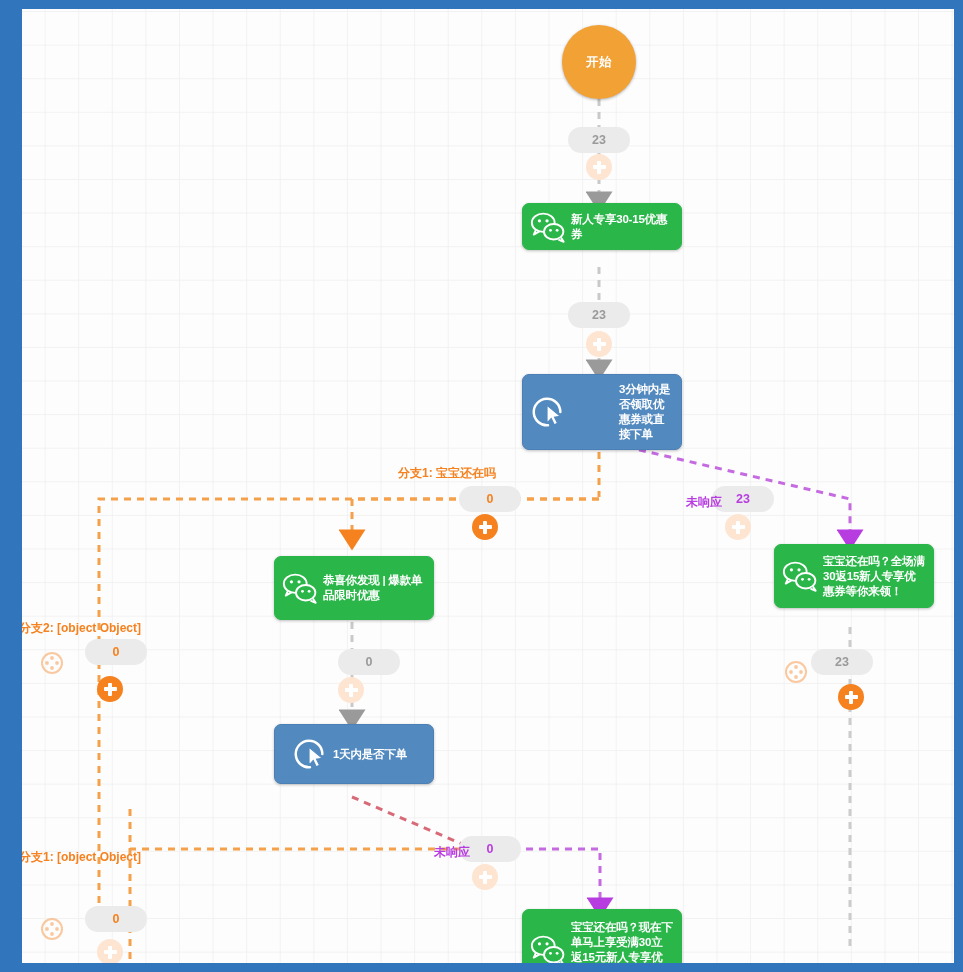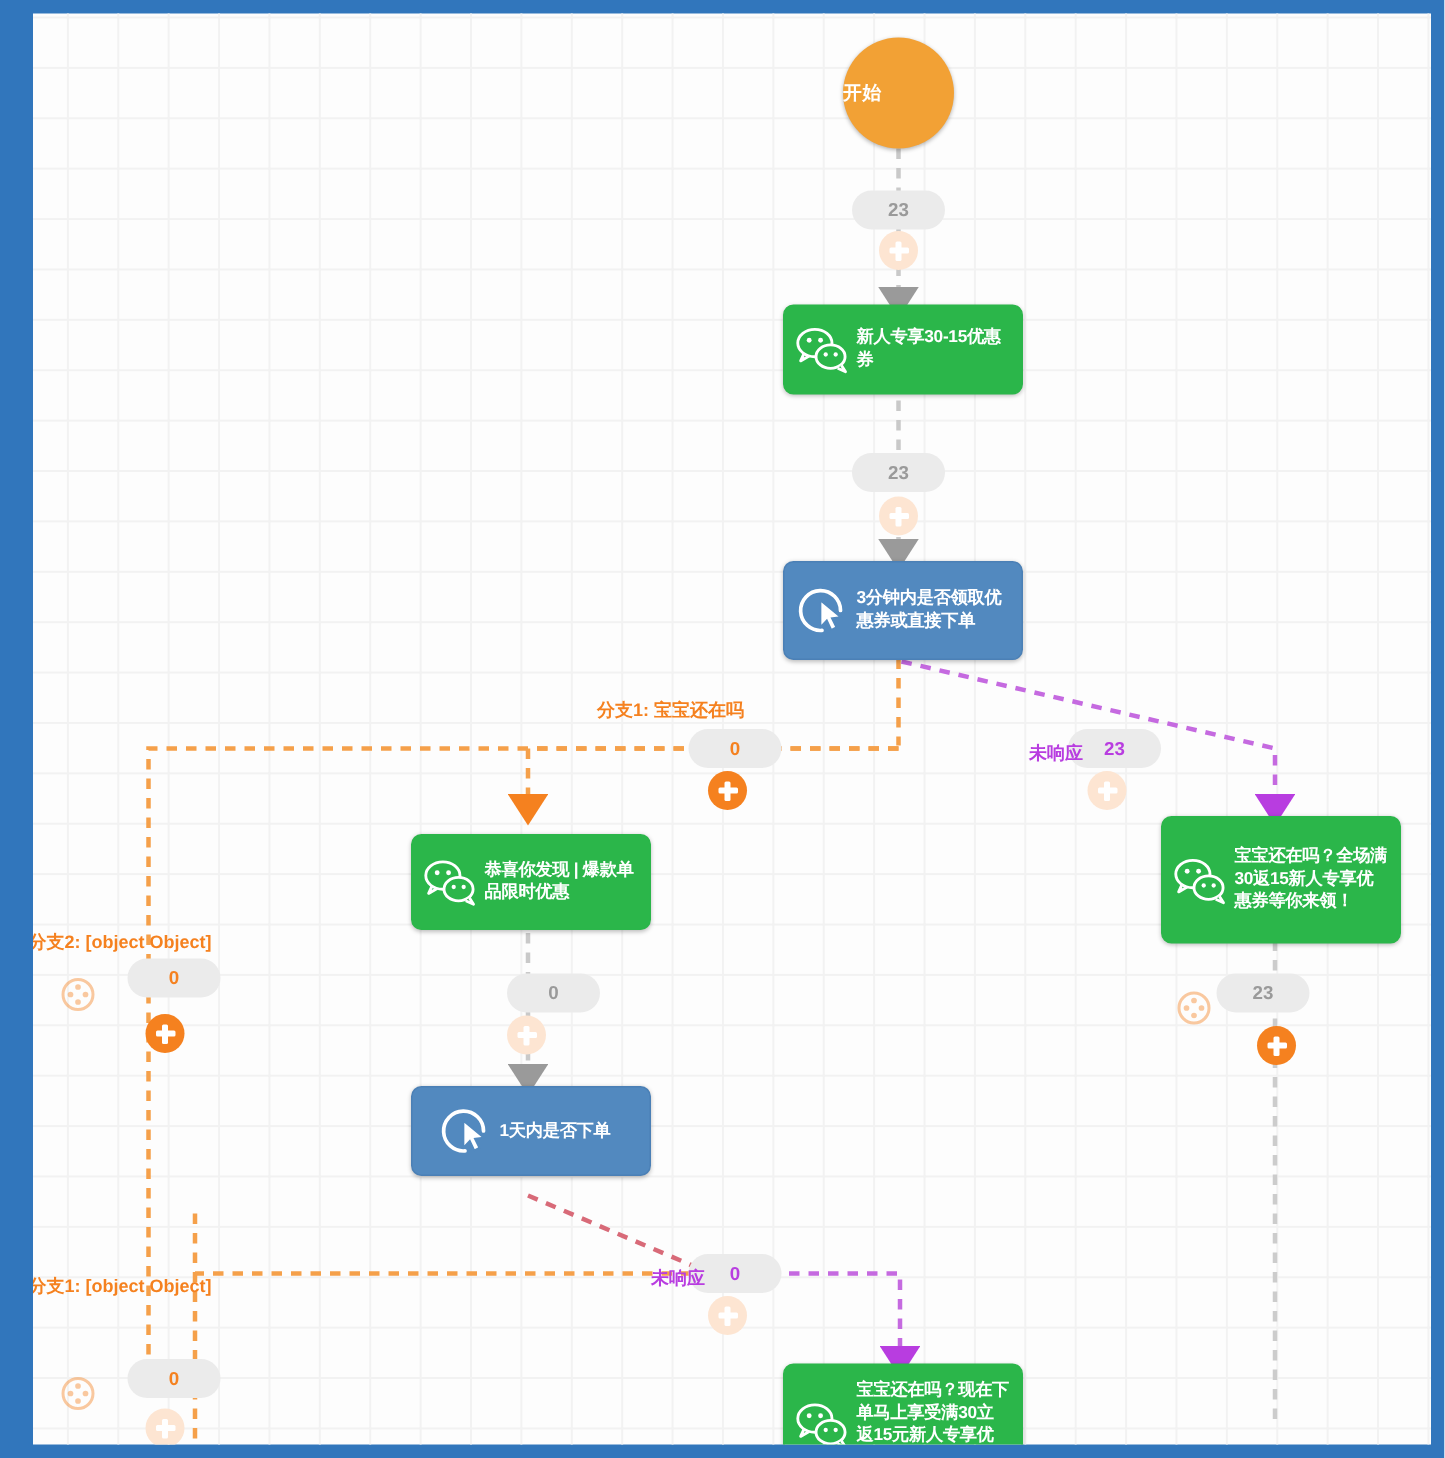--- a/index.html
+++ b/index.html
@@ -54,21 +54,21 @@
   }
   .green { background: #2bb64a; border: 1px solid #2bb64a; }
   .blue  { background: #5289bf; border: 1px solid #4b80b6; }
 
   .start-node {
     position: absolute;
     width: 74px; height: 74px;
     border-radius: 50%;
     background: #f2a135;
     box-shadow: 0 1px 3px rgba(0,0,0,0.3);
-    display: flex; align-items: center; justify-content: flex-start;
+    display: flex; align-items: center; justify-content: center;
     z-index: 5;
   }
   .start-node span {
     color: #fff; font-size: 12.5px; font-weight: bold; letter-spacing: 0.5px;
   }
 
   
   .chip {
     position: absolute;
     height: 26px;
@@ -158,37 +158,37 @@
 
       <path d="M452,840 L108,840" stroke="#f5a04a" stroke-width="3" stroke-dasharray="7,6" fill="none"></path>
 
       <path d="M108,800 L108,952" stroke="#f5a04a" stroke-width="3" stroke-dasharray="7,6" fill="none"></path>
     </svg>
 
     <div class="start-node" style="left:540px; top:16px;">
       <span>开始</span>
     </div>
 
-    <div class="node green" style="left:500px; top:194px; width:160px; height:60px;">
+    <div class="node green" style="left:500px; top:194px; width:160px; height:47px;">
       <span class="nico">
         <svg viewBox="0 0 40 40" width="38" height="38">
           <ellipse cx="15" cy="15.5" rx="12" ry="9.6" fill="none" stroke="#fff" stroke-width="2"></ellipse>
           <path d="M7.5 22.5 L5 28 L11 24.6" fill="none" stroke="#fff" stroke-width="2" stroke-linejoin="round"></path>
           <circle cx="11" cy="13.5" r="1.7" fill="#fff"></circle>
           <circle cx="19" cy="13.5" r="1.7" fill="#fff"></circle>
           <ellipse cx="26" cy="25" rx="10.2" ry="8.2" fill="#2bb64a" stroke="#fff" stroke-width="2"></ellipse>
           <path d="M33.6 31 L36.5 35.6 L31 33.2" fill="#2bb64a" stroke="#fff" stroke-width="2" stroke-linejoin="round"></path>
           <circle cx="22.6" cy="23.5" r="1.5" fill="#fff"></circle>
           <circle cx="29.6" cy="23.5" r="1.5" fill="#fff"></circle>
         </svg>
       </span>
       <span class="nlabel">新人专享30-15优惠券</span>
     </div>
 
-    <div class="node blue" style="left:500px; top:365px; width:160px; height:66px;">
+    <div class="node blue" style="left:500px; top:365px; width:160px; height:76px;gap:48px;">
       <span class="nico">
         <svg viewBox="0 0 40 40" width="38" height="38">
           <path d="M33 20 A14 14 0 1 0 20 34" fill="none" stroke="#fff" stroke-width="2.6" stroke-linecap="round"></path>
           <path d="M19 13 L19 31.5 L23.4 26.8 L26.6 33.5 L30 31.8 L26.8 25.4 L33 24.6 Z" fill="#fff" stroke="#5289bf" stroke-width="1.1"></path>
         </svg>
       </span>
       <span class="nlabel">3分钟内是否领取优惠券或直接下单</span>
     </div>
 
     <div class="node green" style="left:252px; top:535px; width:160px; height:64px;margin-top:12px;">
@@ -200,21 +200,21 @@
           <circle cx="19" cy="13.5" r="1.7" fill="#fff"></circle>
           <ellipse cx="26" cy="25" rx="10.2" ry="8.2" fill="#2bb64a" stroke="#fff" stroke-width="2"></ellipse>
           <path d="M33.6 31 L36.5 35.6 L31 33.2" fill="#2bb64a" stroke="#fff" stroke-width="2" stroke-linejoin="round"></path>
           <circle cx="22.6" cy="23.5" r="1.5" fill="#fff"></circle>
           <circle cx="29.6" cy="23.5" r="1.5" fill="#fff"></circle>
         </svg>
       </span>
       <span class="nlabel">恭喜你发现 | 爆款单品限时优惠</span>
     </div>
 
-    <div class="node green" style="left:752px; top:535px; width:160px; height:85px;">
+    <div class="node green" style="left:752px; top:535px; width:160px; height:64px;">
       <span class="nico">
         <svg viewBox="0 0 40 40" width="38" height="38">
           <ellipse cx="15" cy="15.5" rx="12" ry="9.6" fill="none" stroke="#fff" stroke-width="2"></ellipse>
           <path d="M7.5 22.5 L5 28 L11 24.6" fill="none" stroke="#fff" stroke-width="2" stroke-linejoin="round"></path>
           <circle cx="11" cy="13.5" r="1.7" fill="#fff"></circle>
           <circle cx="19" cy="13.5" r="1.7" fill="#fff"></circle>
           <ellipse cx="26" cy="25" rx="10.2" ry="8.2" fill="#2bb64a" stroke="#fff" stroke-width="2"></ellipse>
           <path d="M33.6 31 L36.5 35.6 L31 33.2" fill="#2bb64a" stroke="#fff" stroke-width="2" stroke-linejoin="round"></path>
           <circle cx="22.6" cy="23.5" r="1.5" fill="#fff"></circle>
           <circle cx="29.6" cy="23.5" r="1.5" fill="#fff"></circle>

